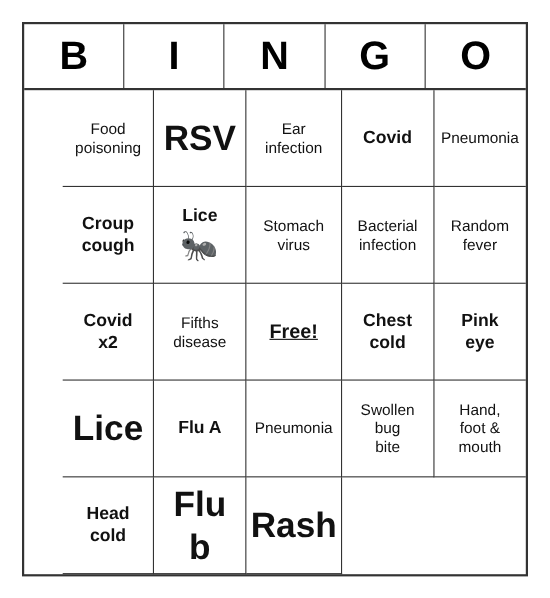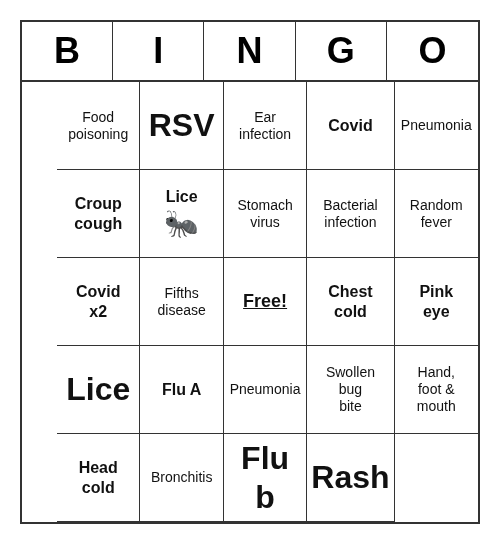--- a/index.html
+++ b/index.html
@@ -147,22 +147,19 @@
       <div class="bingo-cell">
         <div class="bingo-cell-text ">Swollen<br>bug<br>bite</div>
       </div>
       <div class="bingo-cell">
         <div class="bingo-cell-text ">Hand,<br>foot &amp;<br>mouth</div>
       </div>
       <div class="bingo-cell">
         <div class="bingo-cell-text medium">Head<br>cold</div>
       </div>
       <div class="bingo-cell">
-        <div class="bingo-cell-text ">Bronchitis</div>
-      </div>
-      <div class="bingo-cell">
         <div class="bingo-cell-text large">Flu b</div>
       </div>
       <div class="bingo-cell">
         <div class="bingo-cell-text large">Rash</div>
       </div>
     </div>
 </div>
 
 </body></html>

